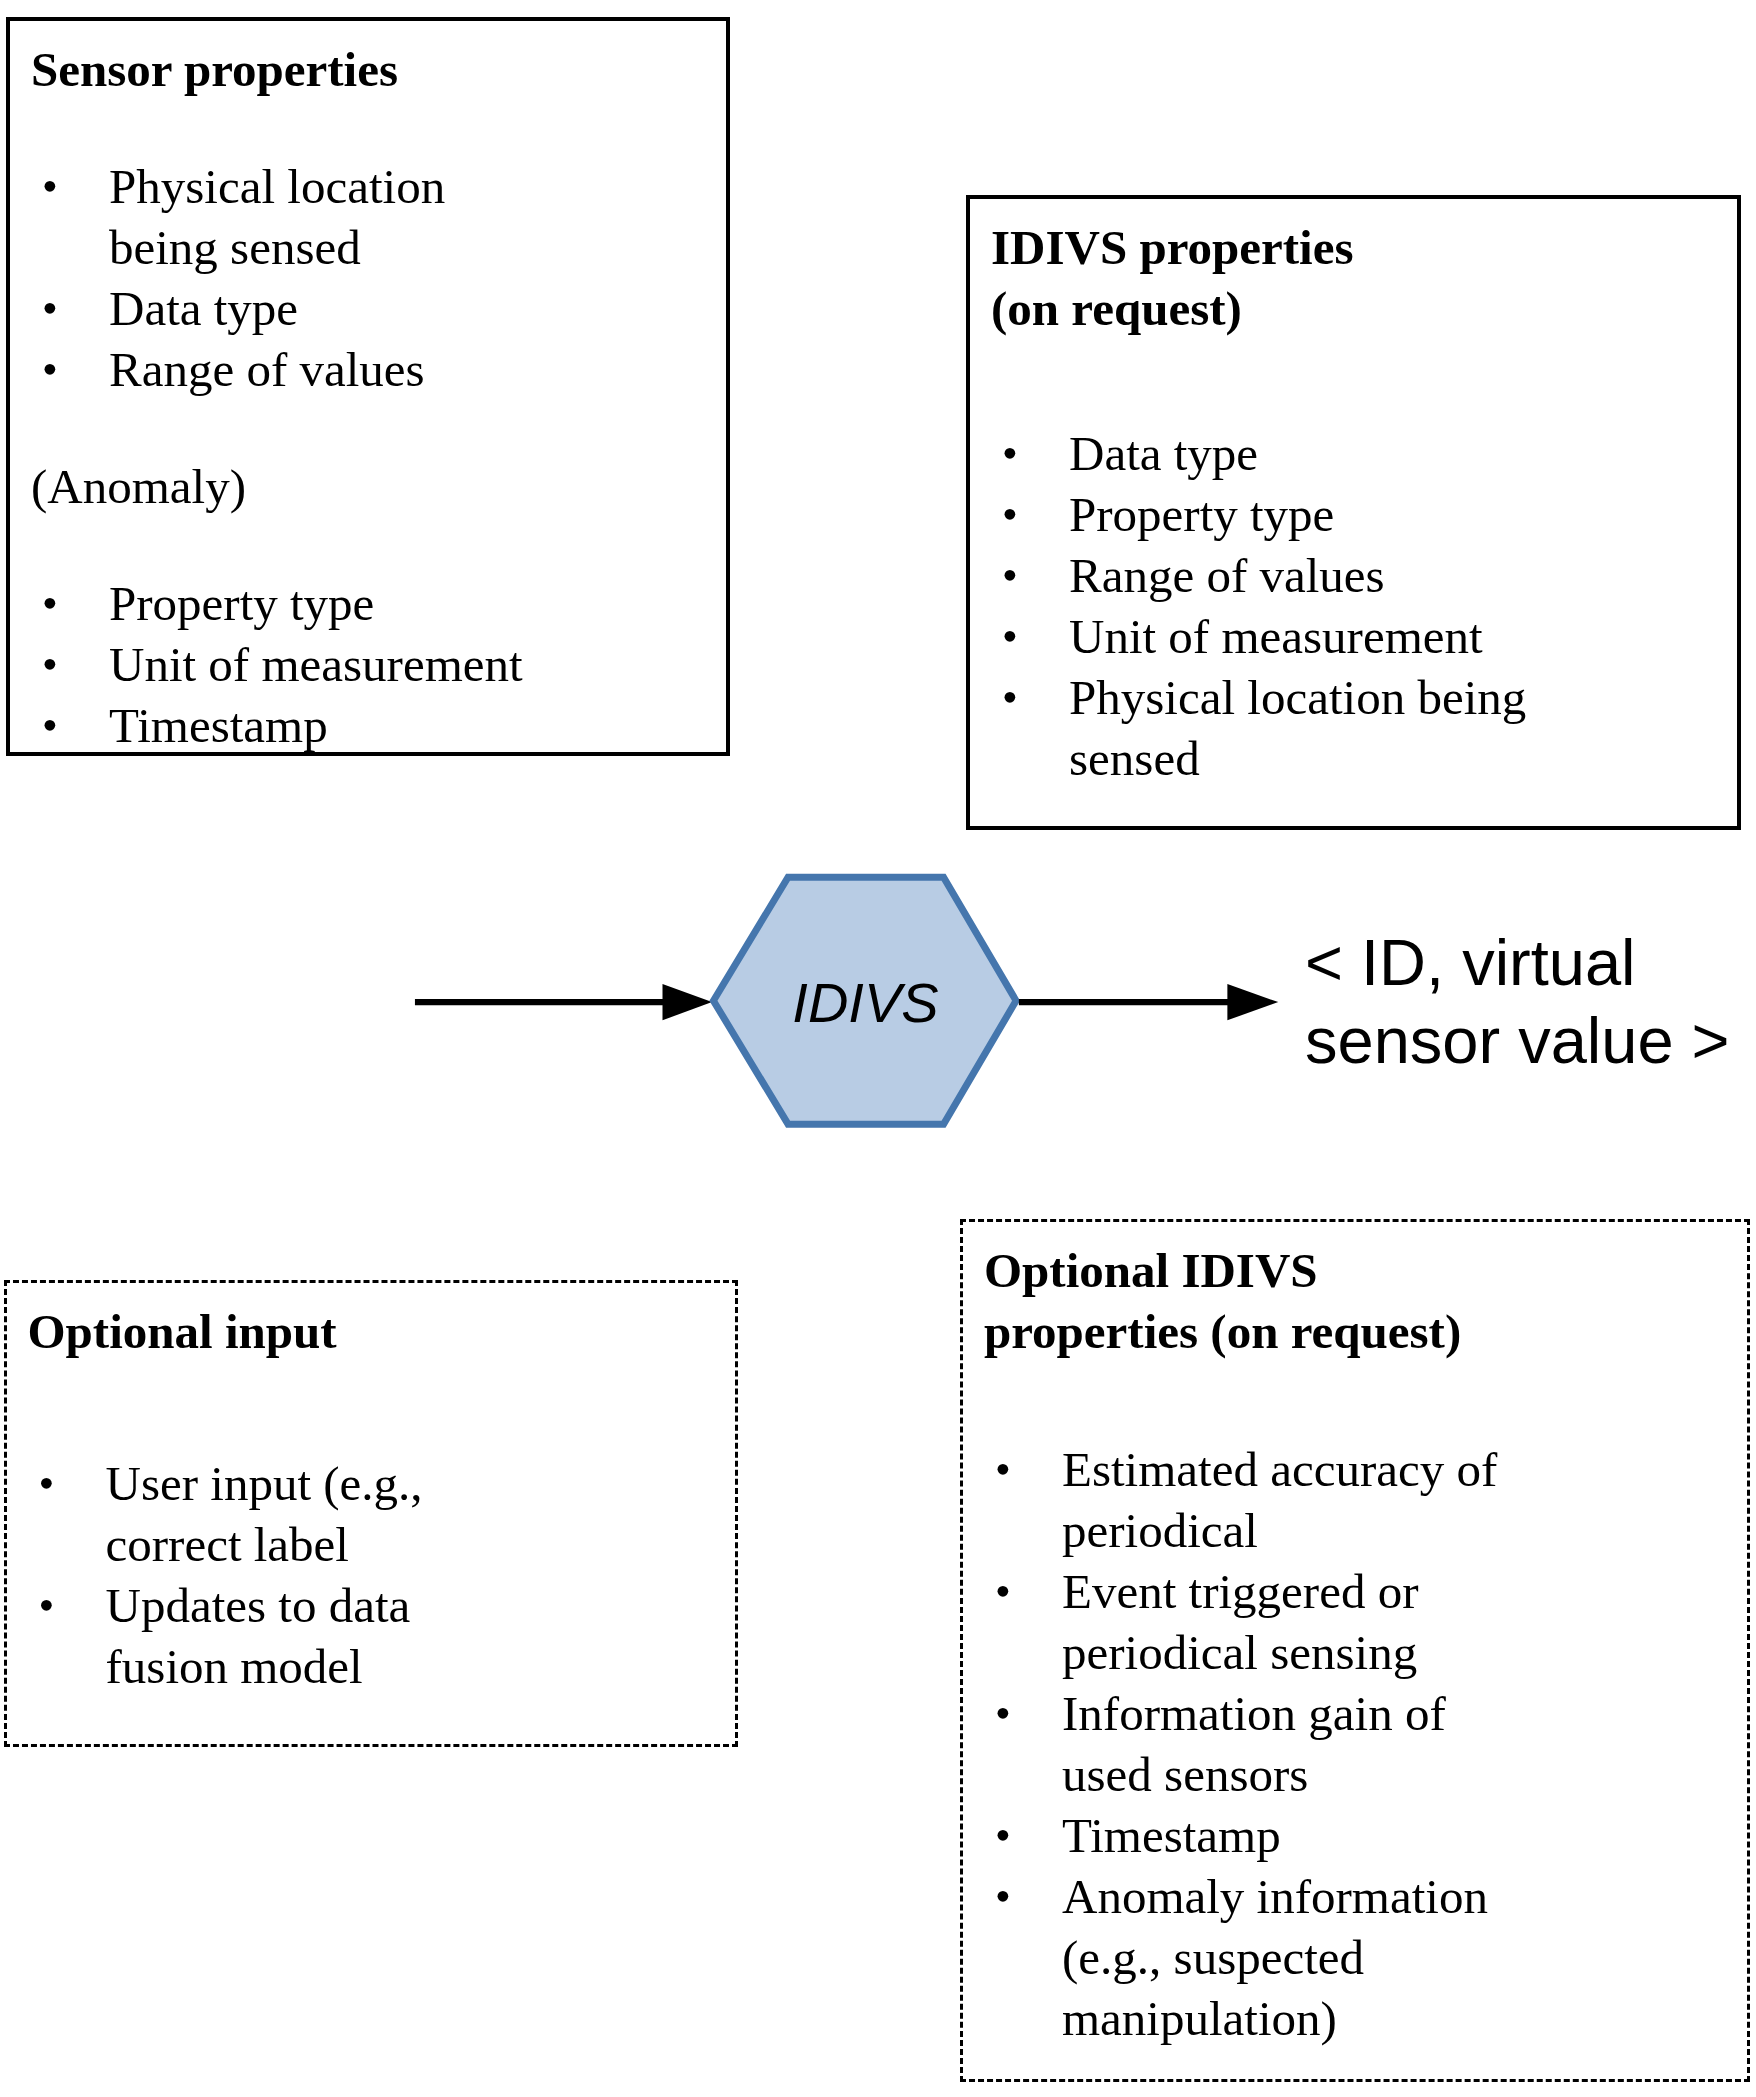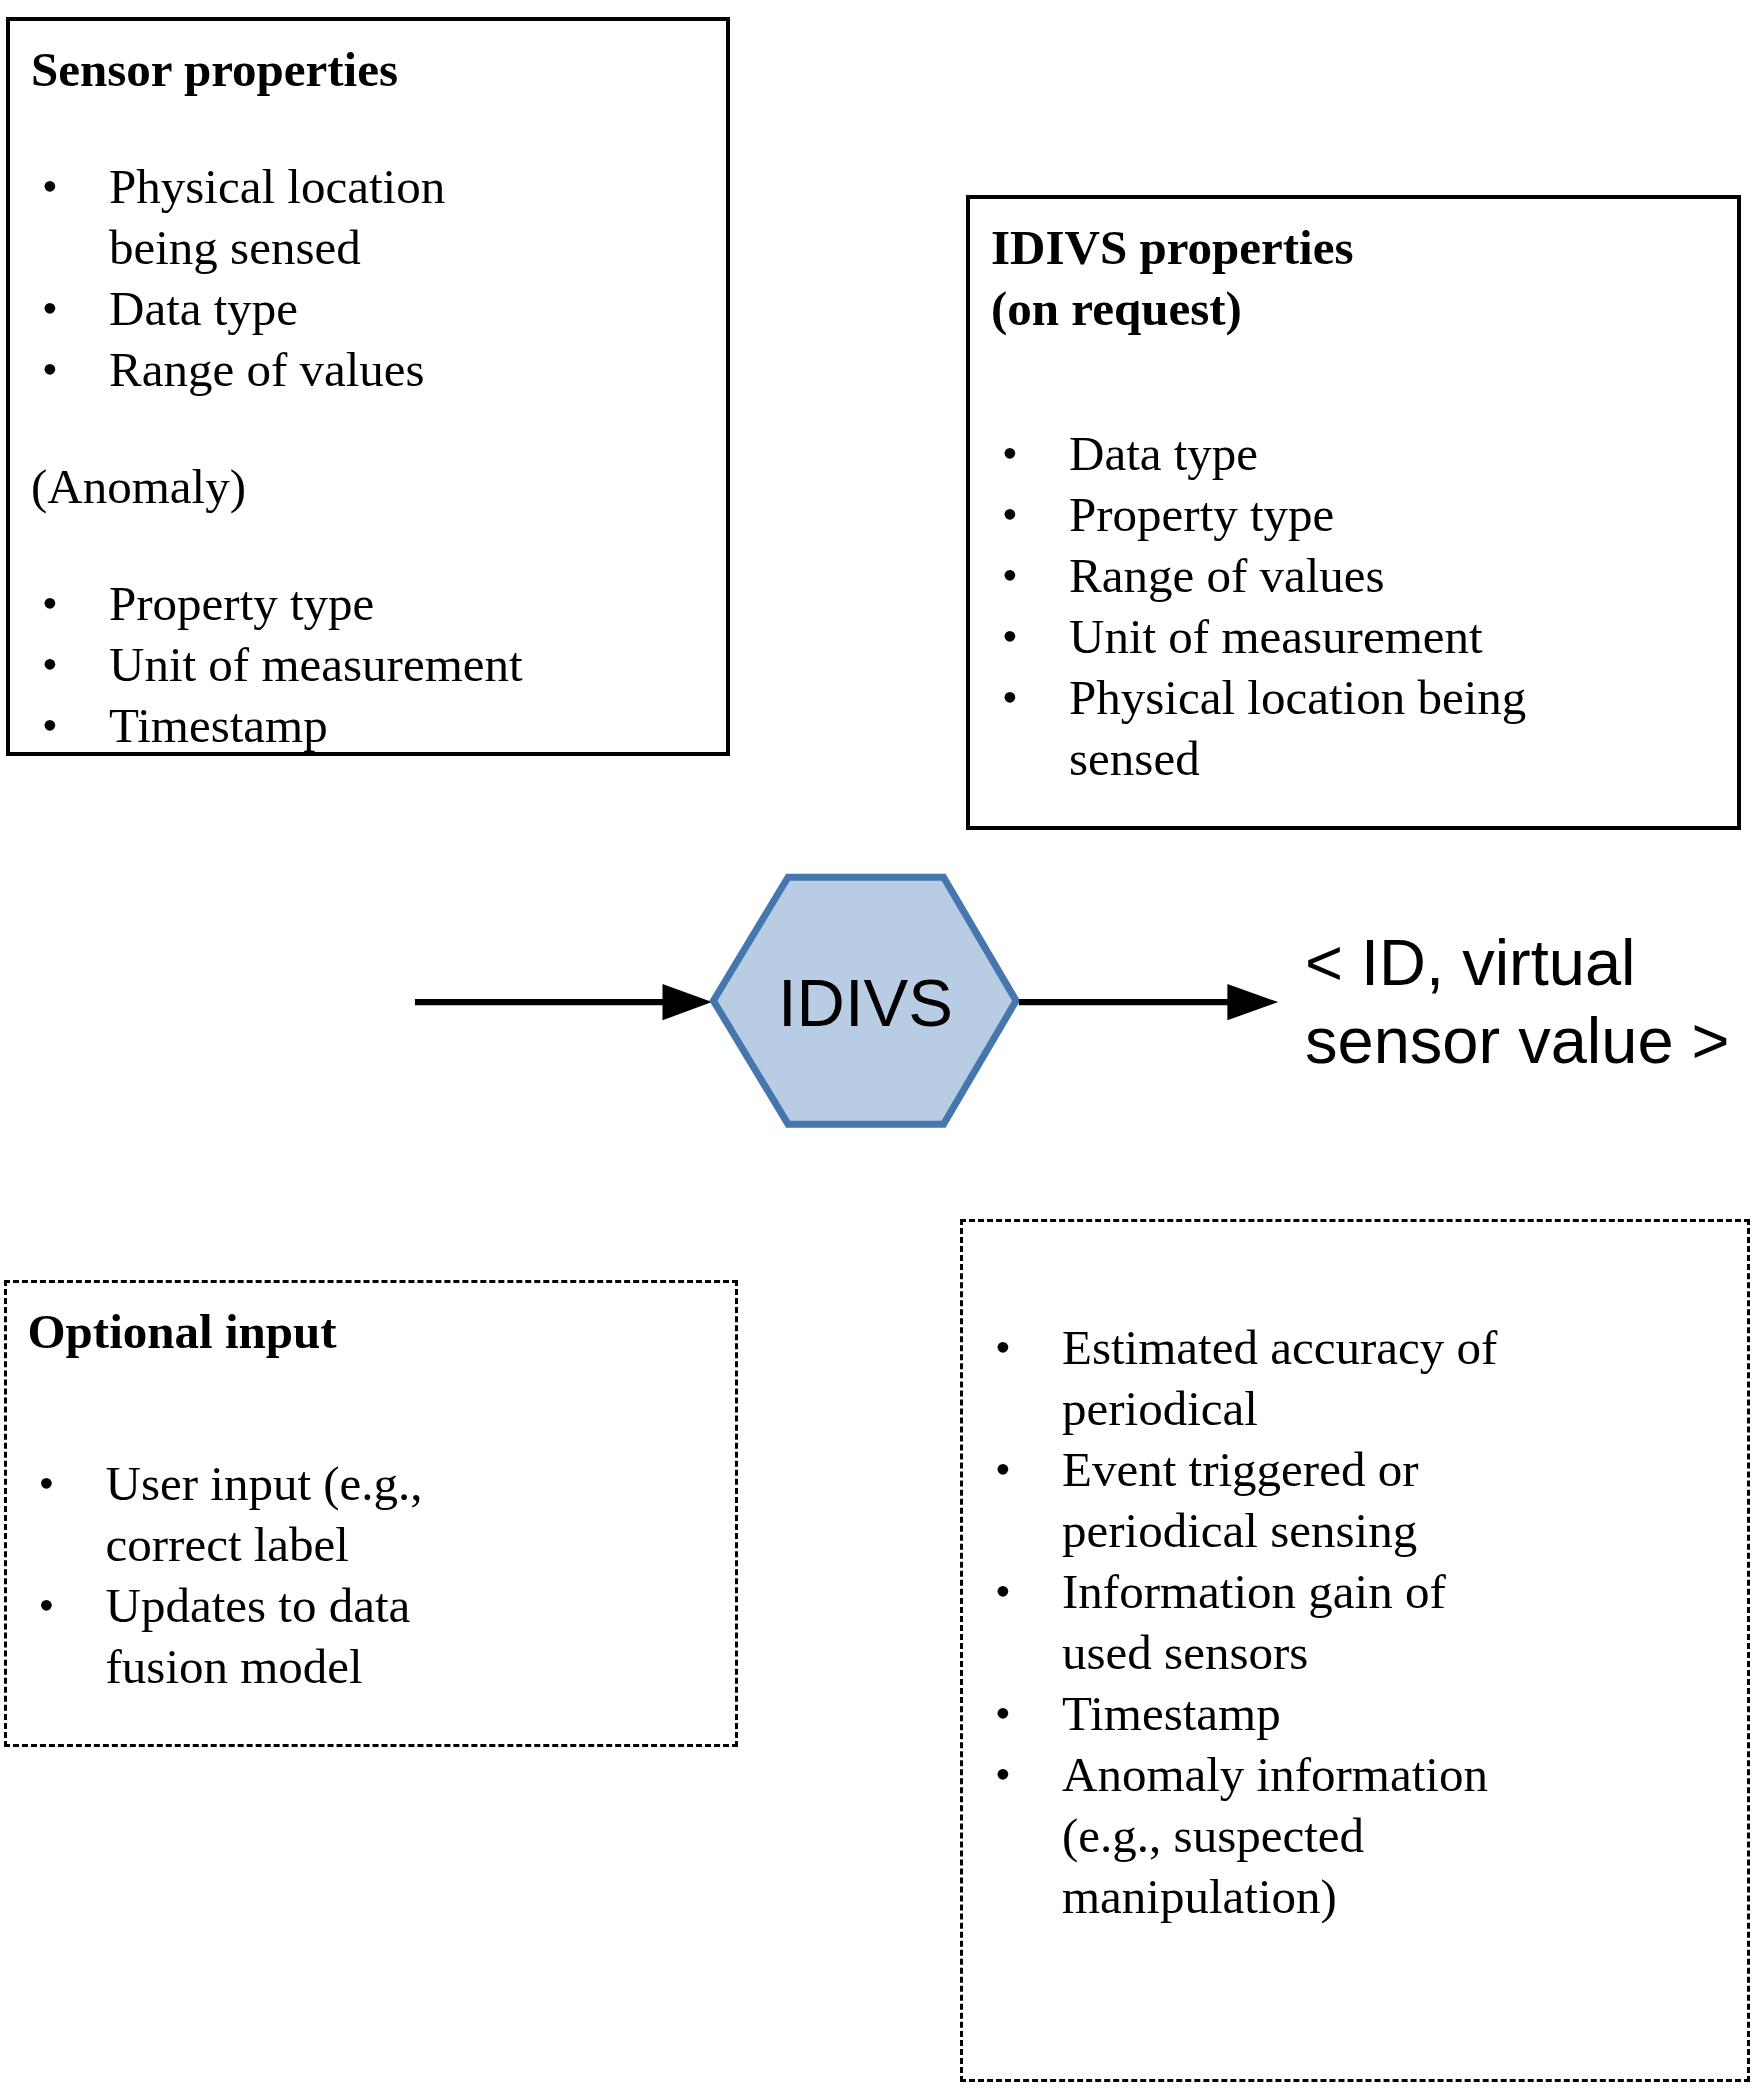--- a/index.html
+++ b/index.html
@@ -53,22 +53,23 @@
     line-height: 78px;
     white-space: pre-line;
   }
   .flow-label-input  { left: 21px;   top: 924px; width: 405px; text-align: center; }
   .flow-label-output { left: 1305px; top: 924px; width: 451px; text-align: left; }
   .hex-label {
     position: absolute;
     left: 714px; top: 964px; width: 303px;
     text-align: center;
     font-family: "Liberation Sans", sans-serif;
-    font-size: 67px;
+    font-size: 56px;
     line-height: 77px;
+    font-style: italic;
   }
 </style>
 </head>
 <body>
 
 <div class="canvas">
 
   <svg class="flow-svg" viewBox="0 0 2518 3007" xmlns="http://www.w3.org/2000/svg">
     <line x1="595" y1="1437" x2="952" y2="1437" stroke="#000000" stroke-width="9"></line>
     <polygon points="950,1411 950,1463 1021,1437" fill="#000000"></polygon>
@@ -150,20 +151,22 @@
 correct label</span>
     </div>
     <div class="bullet-item">
       <span class="bullet-dot">•</span>
       <span class="bullet-text">Updates to data
 fusion model</span>
     </div>
   </div>
 
   <div class="box dashed box-optional-idivs-properties">
+    <div class="box-title">Optional IDIVS
+properties (on request)</div>
     <div class="sp-m"></div>
     <div class="bullet-item">
       <span class="bullet-dot">•</span>
       <span class="bullet-text">Estimated accuracy of
 periodical</span>
     </div>
     <div class="bullet-item">
       <span class="bullet-dot">•</span>
       <span class="bullet-text">Event triggered or
 periodical sensing</span>

